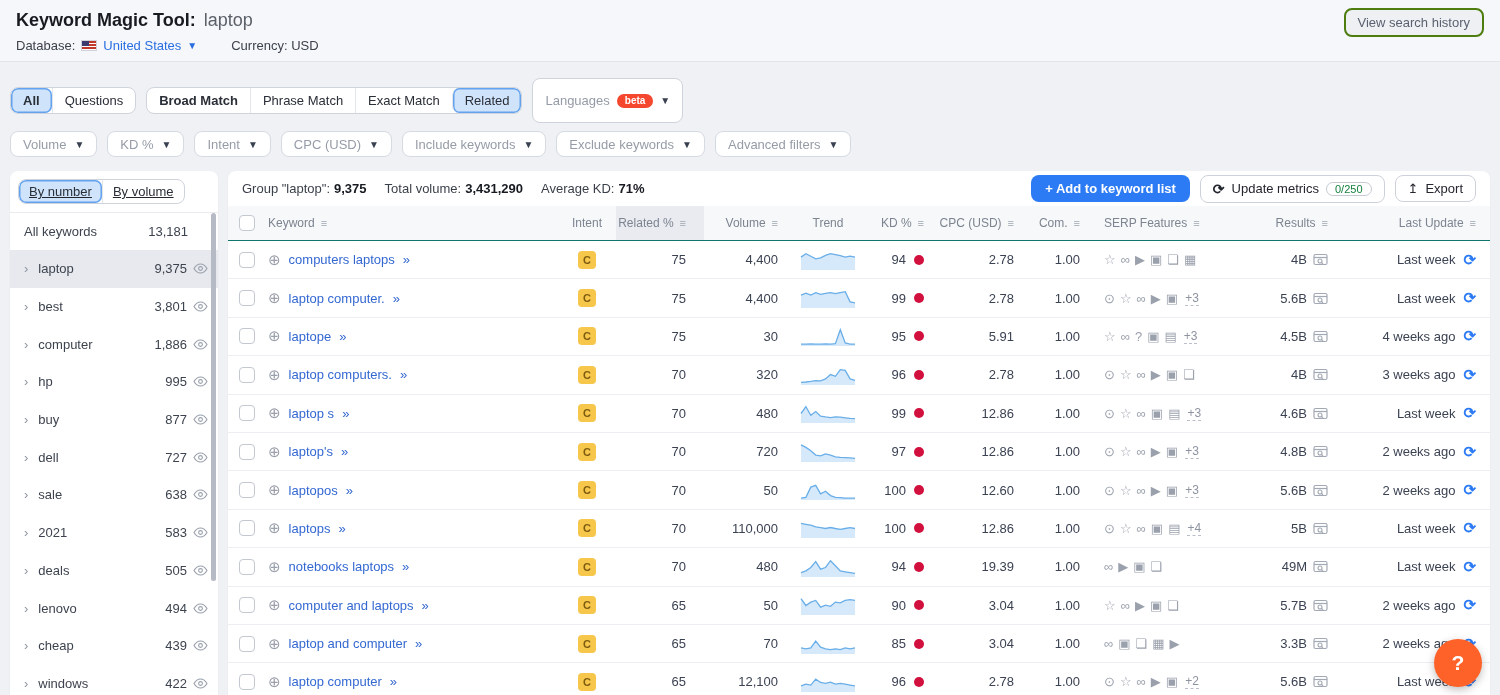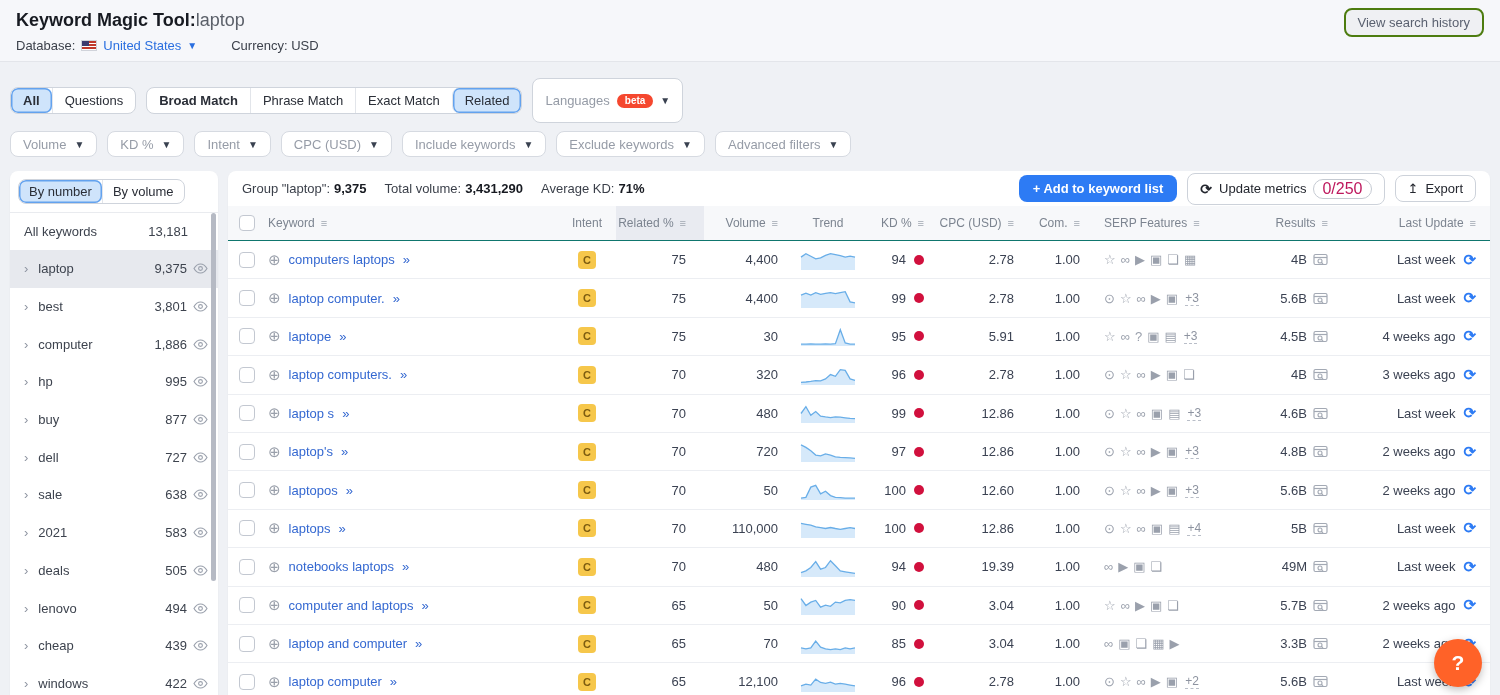--- a/index.html
+++ b/index.html
@@ -2,21 +2,21 @@
 <html><head>
 <meta charset="utf-8">
 <style>
   * { margin:0; padding:0; box-sizing:border-box; }
   html,body { width:1500px; height:695px; overflow:hidden; background:#eff1f5;
               font-family:"Liberation Sans", sans-serif; color:#23262e; }
 
   
   .top-header { height:62px; padding:10px 16px 0 16px; background:#f6f7fa;
                 border-bottom:1px solid #e3e5ea; position:relative; }
-  .title-line { display:flex; align-items:baseline; }
+  .title-line { display:flex; align-items:baseline; gap:8px; }
   .page-title { font-size:18px; font-weight:bold; color:#171a21; }
   .page-query { font-size:18px; color:#5b6069; }
   .subtitle-line { margin-top:7px; display:flex; align-items:center; gap:6px; font-size:13px; color:#3c414b; }
   .flag { width:16px; height:11px; display:inline-block; position:relative;
           background:repeating-linear-gradient(180deg,#c0392b 0 1.6px,#fff 1.6px 3.2px); border:0.5px solid #d0d3da;}
   .flag::after { content:""; position:absolute; left:0; top:0; width:7px; height:5px; background:#3c3b6e; }
   .db-link { color:#2a6fe0; cursor:pointer; }
   .chev { font-size:10px; color:#2a6fe0; }
   .chev-dark { font-size:10px; color:#394150; }
   .currency { margin-left:28px; color:#3c414b; }
@@ -37,21 +37,21 @@
   .filter-pill { display:flex; align-items:center; gap:8px; background:#fff; border:1px solid #d6dae1;
                  border-radius:8px; padding:4.5px 12px; font-size:13px; color:#969ca7; cursor:pointer; }
 
   
   .content { display:flex; gap:10px; margin:14px 10px 0 10px; align-items:flex-start; }
 
   
   .sidebar-card { width:208px; background:#fff; border-radius:8px; position:relative; height:560px;
                   box-shadow:0 1px 2px rgba(30,35,50,.05); overflow:hidden; }
   .side-toggle-wrap { padding:8px 8px 8px 8px; }
-  .side-toggle { display:inline-flex; border:1px solid #cfd4dc; border-radius:8px; overflow:hidden; background:#fff; }
+  .side-toggle { display:inline-flex; border:1px solid #cfd4dc; border-radius:8px; overflow:hidden; background:#fff;text-decoration:underline; }
   .side-toggle .seg { padding:4px 10px; font-size:13px; color:#2a2e37; cursor:pointer; }
   .side-toggle .seg.active { background:#cfe4fb; box-shadow:inset 0 0 0 1.5px #63a2ee; border-radius:7px; }
   .side-toggle .seg + .seg { border-left:1px solid #e2e5ea; }
   .all-row { display:flex; justify-content:space-between; padding:11px 30px 11px 14px; font-size:13px;
              color:#3d434e; border-top:1px solid #e9ebef; }
   .group-row { display:flex; align-items:center; height:37.7px; padding:0 10px 0 14px; font-size:13px;
                color:#3d434e; cursor:pointer; }
   .group-row.selected { background:#e7e9ee; }
   .group-row .g-chev { color:#8d93a0; font-size:13px; margin-right:10px; }
   .group-row .g-label { flex:1; }
@@ -62,21 +62,21 @@
   
   .main-card { flex:1; background:#fff; border-radius:8px; box-shadow:0 1px 2px rgba(30,35,50,.05); overflow:hidden; }
   .table-toolbar { height:35px; display:flex; align-items:center; padding:0 14px; }
   .stats { display:flex; gap:18px; font-size:13px; color:#3a3f49; align-items:center; }
   .stats b { color:#171a21; margin-left:4px; }
   .toolbar-btns { margin-left:auto; display:flex; gap:10px; align-items:center; }
   .add-btn { background:#2d7bf4; color:#fff; border:none; border-radius:8px; padding:6px 14px;
              font-size:13px; font-weight:bold; cursor:pointer; }
   .wht-btn { display:flex; align-items:center; gap:7px; background:#fff; border:1px solid #cdd2da;
              border-radius:8px; padding:5px 12px; font-size:13px; color:#23262e; cursor:pointer; }
-  .counter-pill { border:1px solid #c5cad2; border-radius:10px; padding:0 8px; font-size:16px; color:#be185d; }
+  .counter-pill { border:1px solid #c5cad2; border-radius:10px; padding:0 8px; font-size:11px; color:#15803d; }
   .refresh-glyph { color:#23262e; font-weight:bold; font-size:14px; }
 
   
   .thead { display:flex; height:35px; align-items:center; background:#f7f8fa; border-bottom:1px solid #0f766e;
            font-size:12px; color:#7c8490; }
   .tr { display:flex; height:38.4px; align-items:center; border-bottom:1px solid #eceef2; font-size:13px; color:#3b4252; }
   .td, .th { flex-shrink:0; display:flex; align-items:center; }
   .th { height:100%; }
   .c-check { width:38px; justify-content:center; }
   .c-kw { flex:1 1 auto; min-width:0; padding-left:2px; }

